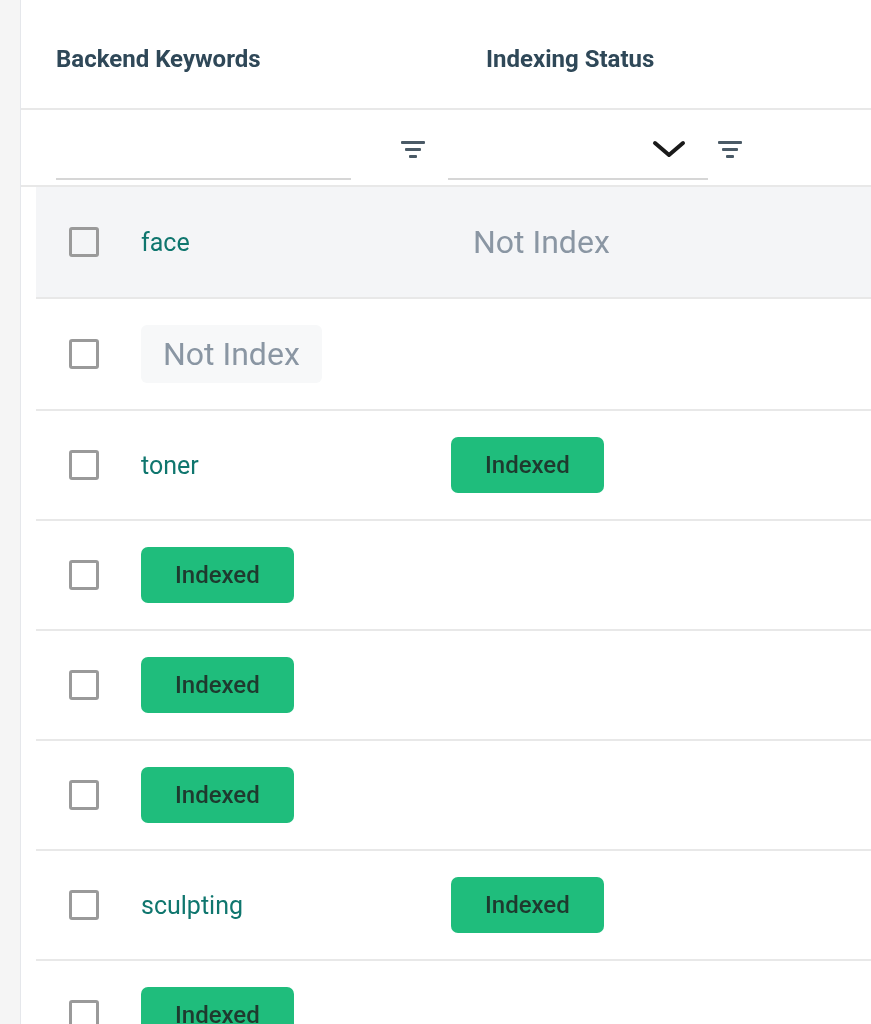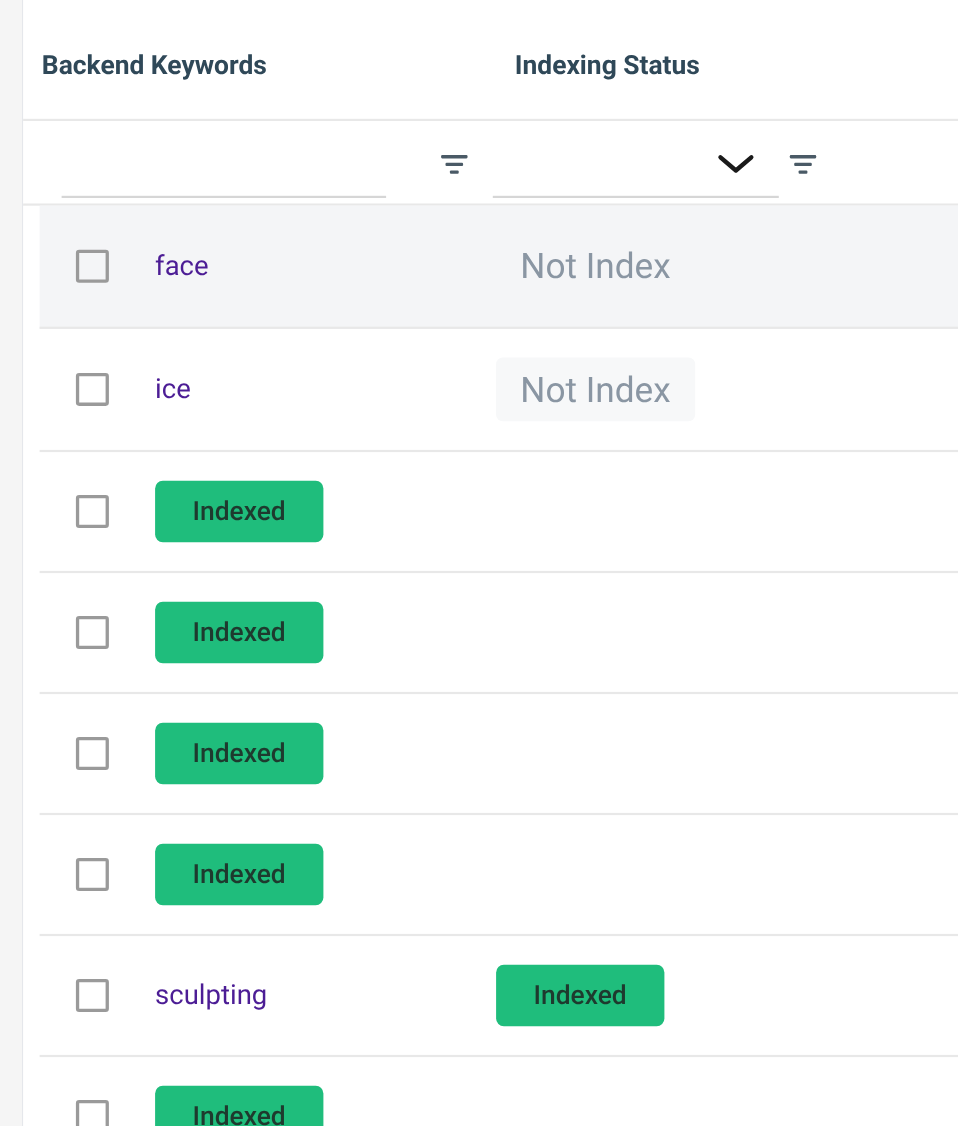--- a/index.html
+++ b/index.html
@@ -25,21 +25,21 @@
       padding: 45px 0 35px 0;
       border-bottom: 2px solid #e8e8e8;
     }
     .header-cell {
       font-size: 24px;
       font-weight: 700;
       color: #2f4858;
       margin-left: 40px;
     }
     .header-keywords {
-      margin-left: 17px;
+      margin-left: 35px;
       flex: 0 0 390px;
     }
     .header-status {
       flex: 1;
     }
     .filter-row {
       display: flex;
       padding: 28px 0 25px 0;
       border-bottom: 2px solid #e8e8e8;
       align-items: center;
@@ -119,21 +119,21 @@
       height: 30px;
       border: 3px solid #9a9a9a;
       border-radius: 3px;
       margin-left: 33px;
       margin-right: 42px;
       cursor: pointer;
       flex-shrink: 0;
     }
     .keyword-text {
       font-size: 25px;
-      color: #4c1d95;
+      color: #0f766e;
       flex: 0 0 310px;
     }
     .status-cell {
       flex: 1;
       display: flex;
     }
     .status-notindex {
       font-size: 32px;
       color: #8a96a3;
       padding: 10px 22px;
@@ -189,27 +189,27 @@
   <div id="rows-container">
       <div class="data-row highlighted">
         <div class="checkbox"></div>
         <div class="keyword-text">face</div>
         <div class="status-cell">
           <div class="status-notindex">Not Index</div>
         </div>
       </div>
       <div class="data-row">
         <div class="checkbox"></div>
-        <div class="keyword-text">ice</div>
         <div class="status-cell">
           <div class="status-notindex with-bg">Not Index</div>
         </div>
       </div>
       <div class="data-row">
         <div class="checkbox"></div>
+        <div class="keyword-text">toner</div>
         <div class="status-cell">
           <div class="status-indexed">Indexed</div>
         </div>
       </div>
       <div class="data-row">
         <div class="checkbox"></div>
         <div class="status-cell">
           <div class="status-indexed">Indexed</div>
         </div>
       </div>

